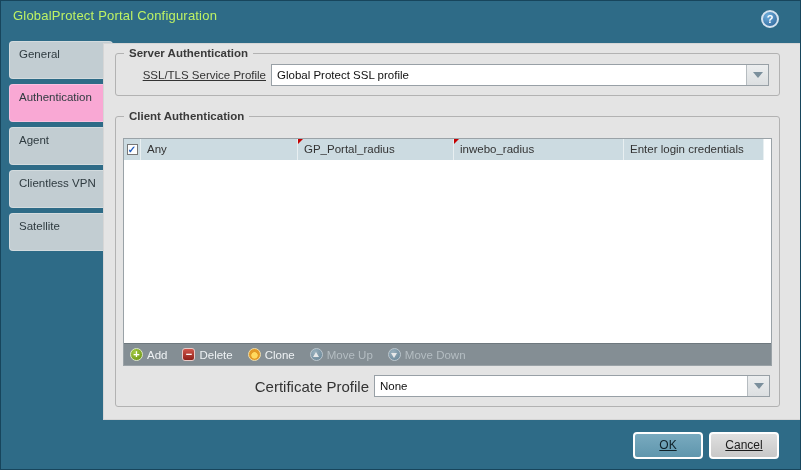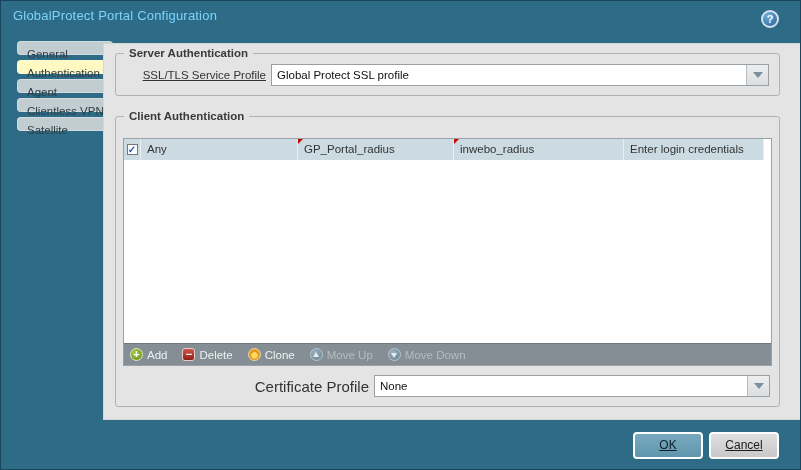--- a/index.html
+++ b/index.html
@@ -1,30 +1,30 @@
 <!DOCTYPE html>
 <html><head>
 <meta charset="utf-8">
 <style>
   html,body{margin:0;padding:0;}
   body{font-family:"Liberation Sans",sans-serif;background:#204d63;}
   #window{position:relative;width:801px;height:470px;background:#2e6b87;border:1px solid #17455c;box-sizing:border-box;overflow:hidden;}
 
   
-  .title{position:absolute;left:12px;top:7px;color:#7dd3fc;font-size:13px;letter-spacing:.2px;}
+  .title{position:absolute;left:12px;top:7px;color:#bef264;font-size:13px;letter-spacing:.2px;}
   .help{position:absolute;right:21px;top:9px;width:18px;height:18px;border-radius:50%;
         background:radial-gradient(circle at 35% 28%,#6fb0de,#2a5f92);
         border:2px solid #d5e3ef;box-sizing:border-box;color:#fff;font-weight:bold;
         font-size:11px;line-height:14px;text-align:center;cursor:pointer;}
 
   
   .tabs{position:absolute;left:8px;top:40px;width:104px;display:flex;flex-direction:column;gap:5px;}
-  .tab{height:14px;line-height:26px;padding-left:10px;background:#c2cdd2;border-radius:4px;
-       font-size:11.5px;color:#2f3b40;box-shadow:inset 0 0 0 1px rgba(255,255,255,.28);cursor:pointer;margin-left:8px;}
-  .tab.selected{background:#fef9c3;}
+  .tab{height:38px;line-height:26px;padding-left:10px;background:#c2cdd2;border-radius:4px;
+       font-size:11.5px;color:#2f3b40;box-shadow:inset 0 0 0 1px rgba(255,255,255,.28);cursor:pointer;}
+  .tab.selected{background:#f9a8d4;}
 
   
   .panel{position:absolute;left:102px;top:42px;width:793px;height:377px;background:#e4e4e4;
          border:1px solid #d6d6d6;box-sizing:border-box;}
 
   fieldset{position:absolute;border:1px solid #b2b2b2;border-radius:3px;margin:0;padding:0;}
   legend{font-size:11.5px;font-weight:bold;color:#3a3a3a;margin-left:8px;padding:0 5px;}
 
   #fs-server{left:11px;top:3px;width:663px;height:47px;}
   .field-row{display:flex;align-items:center;padding:5px 10px 0 10px;}

